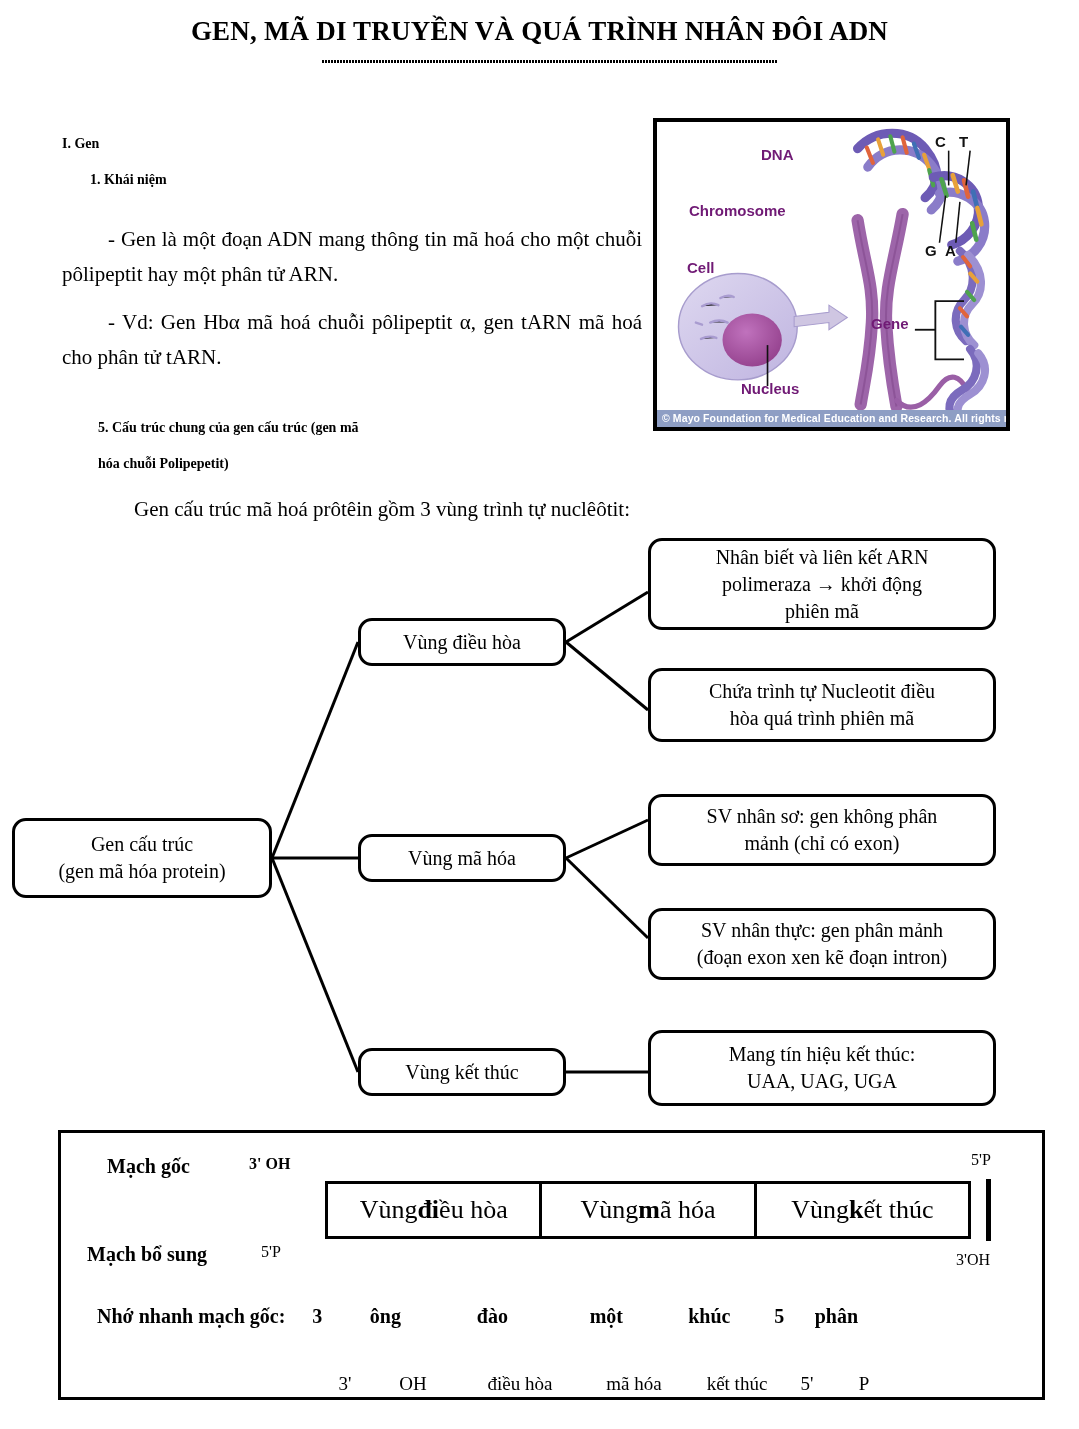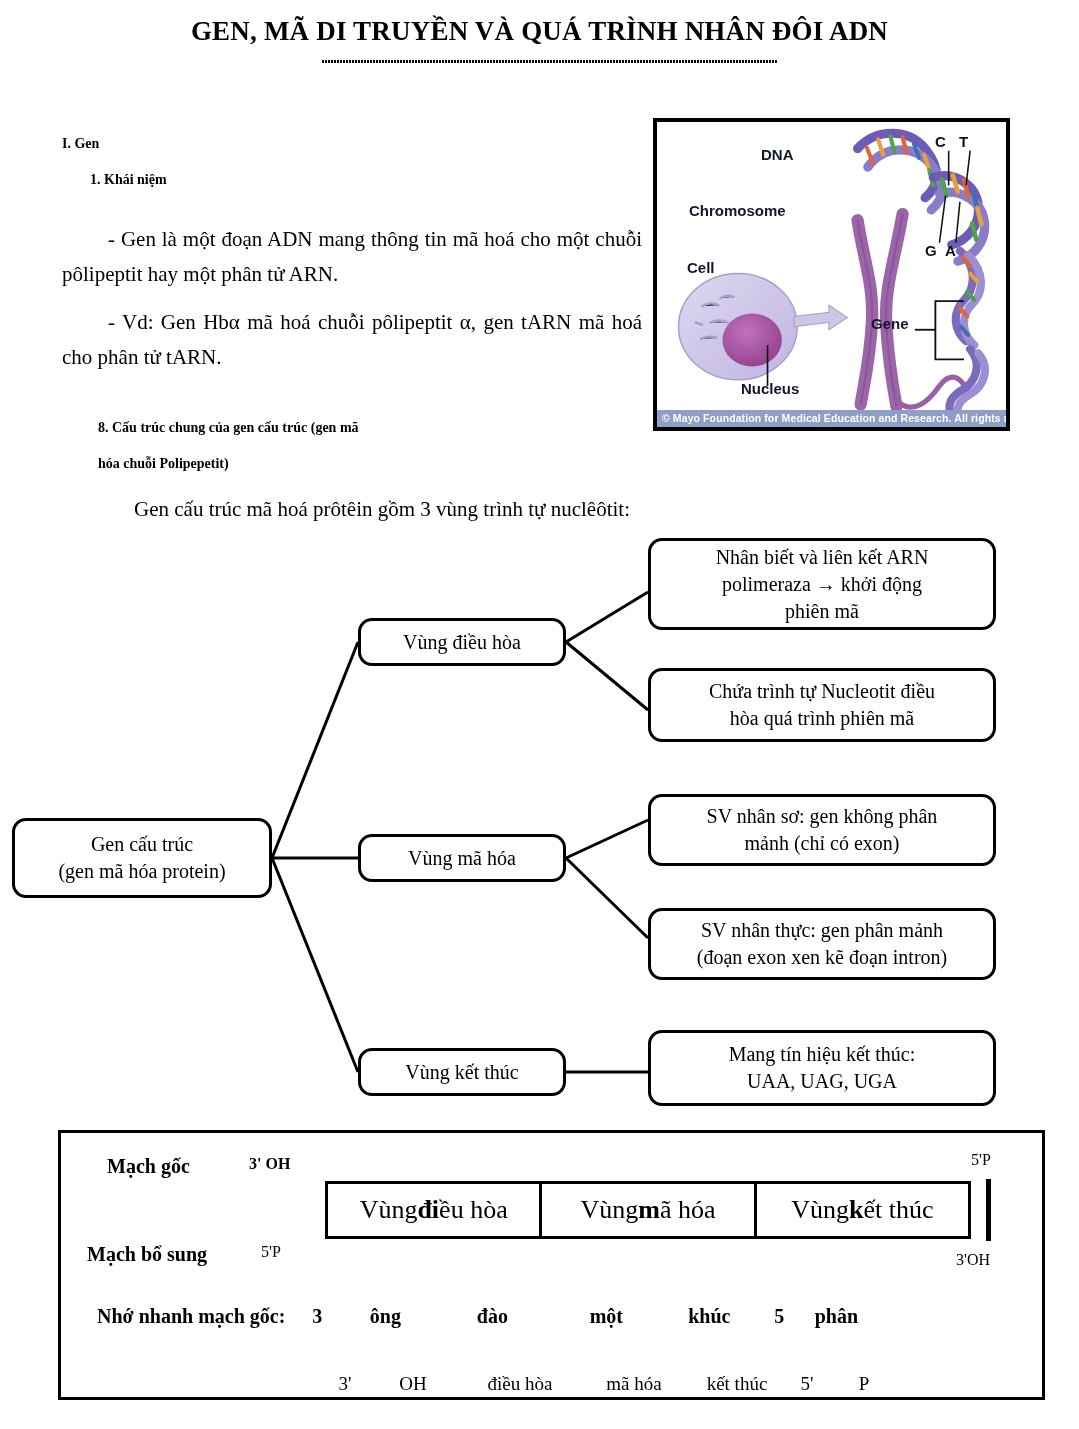--- a/index.html
+++ b/index.html
@@ -65,21 +65,21 @@
     border: 4px solid #000;
     background: #ffffff;
     overflow: hidden;
   }
   .dna-canvas { position: absolute; inset: 0; }
   .dna-label {
     position: absolute;
     font-family: "Liberation Sans", sans-serif;
     font-weight: bold;
     font-size: 15px;
-    color: #0f172a;
+    color: #701a75;
     white-space: nowrap;
   }
   .dna-base {
     position: absolute;
     font-family: "Liberation Sans", sans-serif;
     font-weight: bold;
     font-size: 15px;
     color: #111;
   }
   .dna-credit {
@@ -202,21 +202,21 @@
   <div class="doc-title">GEN, MÃ DI TRUYỀN VÀ QUÁ TRÌNH NHÂN ĐÔI ADN</div>
   <div class="title-rule"></div>
 
   <div class="h-sec" style="left:62px; top:136px;">I. Gen</div>
   <div class="h-sec" style="left:90px; top:172px;">1.  Khái niệm</div>
 
   <div class="para" style="left:62px; top:222px; width:580px;"><span class="indent"></span><span>- Gen là một đoạn ADN mang thông tin mã hoá cho một chuỗi pôlipeptit hay một phân tử ARN.</span></div>
 
   <div class="para" style="left:62px; top:305px; width:580px;"><span class="indent"></span><span>- Vd: Gen Hbα mã hoá chuỗi pôlipeptit α, gen tARN mã hoá cho phân tử tARN.</span></div>
 
-  <div class="h-sec" style="left:98px; top:420px; width:540px;">8.  Cấu trúc chung của gen cấu trúc (gen mã</div>
+  <div class="h-sec" style="left:98px; top:420px; width:540px;">5.  Cấu trúc chung của gen cấu trúc (gen mã</div>
   <div class="h-sec" style="left:98px; top:456px; width:540px;">hóa chuỗi Polipepetit)</div>
 
   <div class="para" style="left:134px; top:492px; width:780px;">Gen cấu trúc mã hoá prôtêin gồm 3 vùng trình tự nuclêôtit:</div>
 
   <div class="dna-figure">
     <svg class="dna-canvas" viewBox="0 0 341 297" preserveAspectRatio="none">
       <defs>
         <linearGradient id="cellg" x1="0" y1="0" x2="1" y2="1">
           <stop offset="0%" stop-color="#ded8f0"></stop>
           <stop offset="100%" stop-color="#bfb4e0"></stop>

